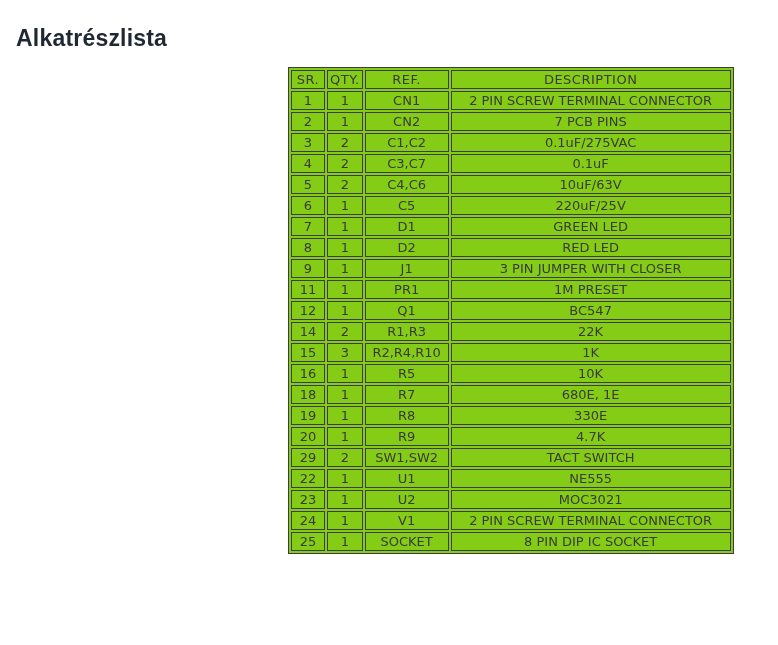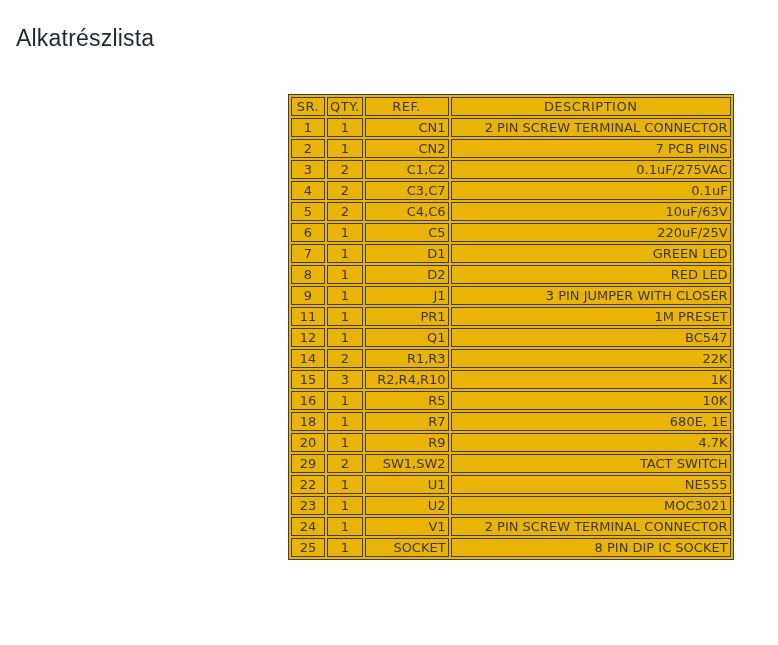--- a/index.html
+++ b/index.html
@@ -11,33 +11,33 @@
     position: relative;
     font-family: "DejaVu Sans", sans-serif;
     overflow: hidden;
   }
   .page-title {
     position: absolute;
     left: 16px;
     top: 10px;
     font-family: "Liberation Sans", sans-serif;
     font-size: 23px;
-    font-weight: 400;
+    font-weight: 700;
     color: #1f2733;
     letter-spacing: 0.2px;
   }
   .parts-table {
     position: absolute;
     left: 288px;
-    top: 94px;
+    top: 67px;
     border-collapse: separate;
     border-spacing: 2px;
     border: 1px solid #3d3d3d;
     table-layout: fixed;
-    background: #eab308;
+    background: #84cc16;
   }
   .parts-table th, .parts-table td {
     border: 1px solid #3d3d3d;
     box-sizing: border-box;
     height: 19px;
     padding: 0 2px;
     font-size: 13px;
     line-height: 17px;
     color: #3a3a3a;
     white-space: nowrap;
@@ -47,21 +47,21 @@
   }
   .parts-table th {
     text-align: center;
     letter-spacing: 0.5px;
   }
   .col-sr  { width: 34px; }
   .col-qty { width: 35px; }
   .col-ref { width: 84px; }
   .col-desc{ width: 280px; }
   .cell-sr, .cell-qty { text-align: center; }
-  .cell-ref, .cell-desc { text-align: right; padding-left: 3px; }
+  .cell-ref, .cell-desc { text-align: center; padding-left: 3px; }
 </style>
 </head>
 <body>
 
 <h1 class="page-title">Alkatrészlista</h1>
 
 <table class="parts-table">
   <colgroup>
     <col class="col-sr">
     <col class="col-qty">
@@ -161,20 +161,26 @@
         <td class="cell-ref">R5</td>
         <td class="cell-desc">10K</td>
       </tr>
       <tr>
         <td class="cell-sr">18</td>
         <td class="cell-qty">1</td>
         <td class="cell-ref">R7</td>
         <td class="cell-desc">680E, 1E</td>
       </tr>
       <tr>
+        <td class="cell-sr">19</td>
+        <td class="cell-qty">1</td>
+        <td class="cell-ref">R8</td>
+        <td class="cell-desc">330E</td>
+      </tr>
+      <tr>
         <td class="cell-sr">20</td>
         <td class="cell-qty">1</td>
         <td class="cell-ref">R9</td>
         <td class="cell-desc">4.7K</td>
       </tr>
       <tr>
         <td class="cell-sr">29</td>
         <td class="cell-qty">2</td>
         <td class="cell-ref">SW1,SW2</td>
         <td class="cell-desc">TACT SWITCH</td>

